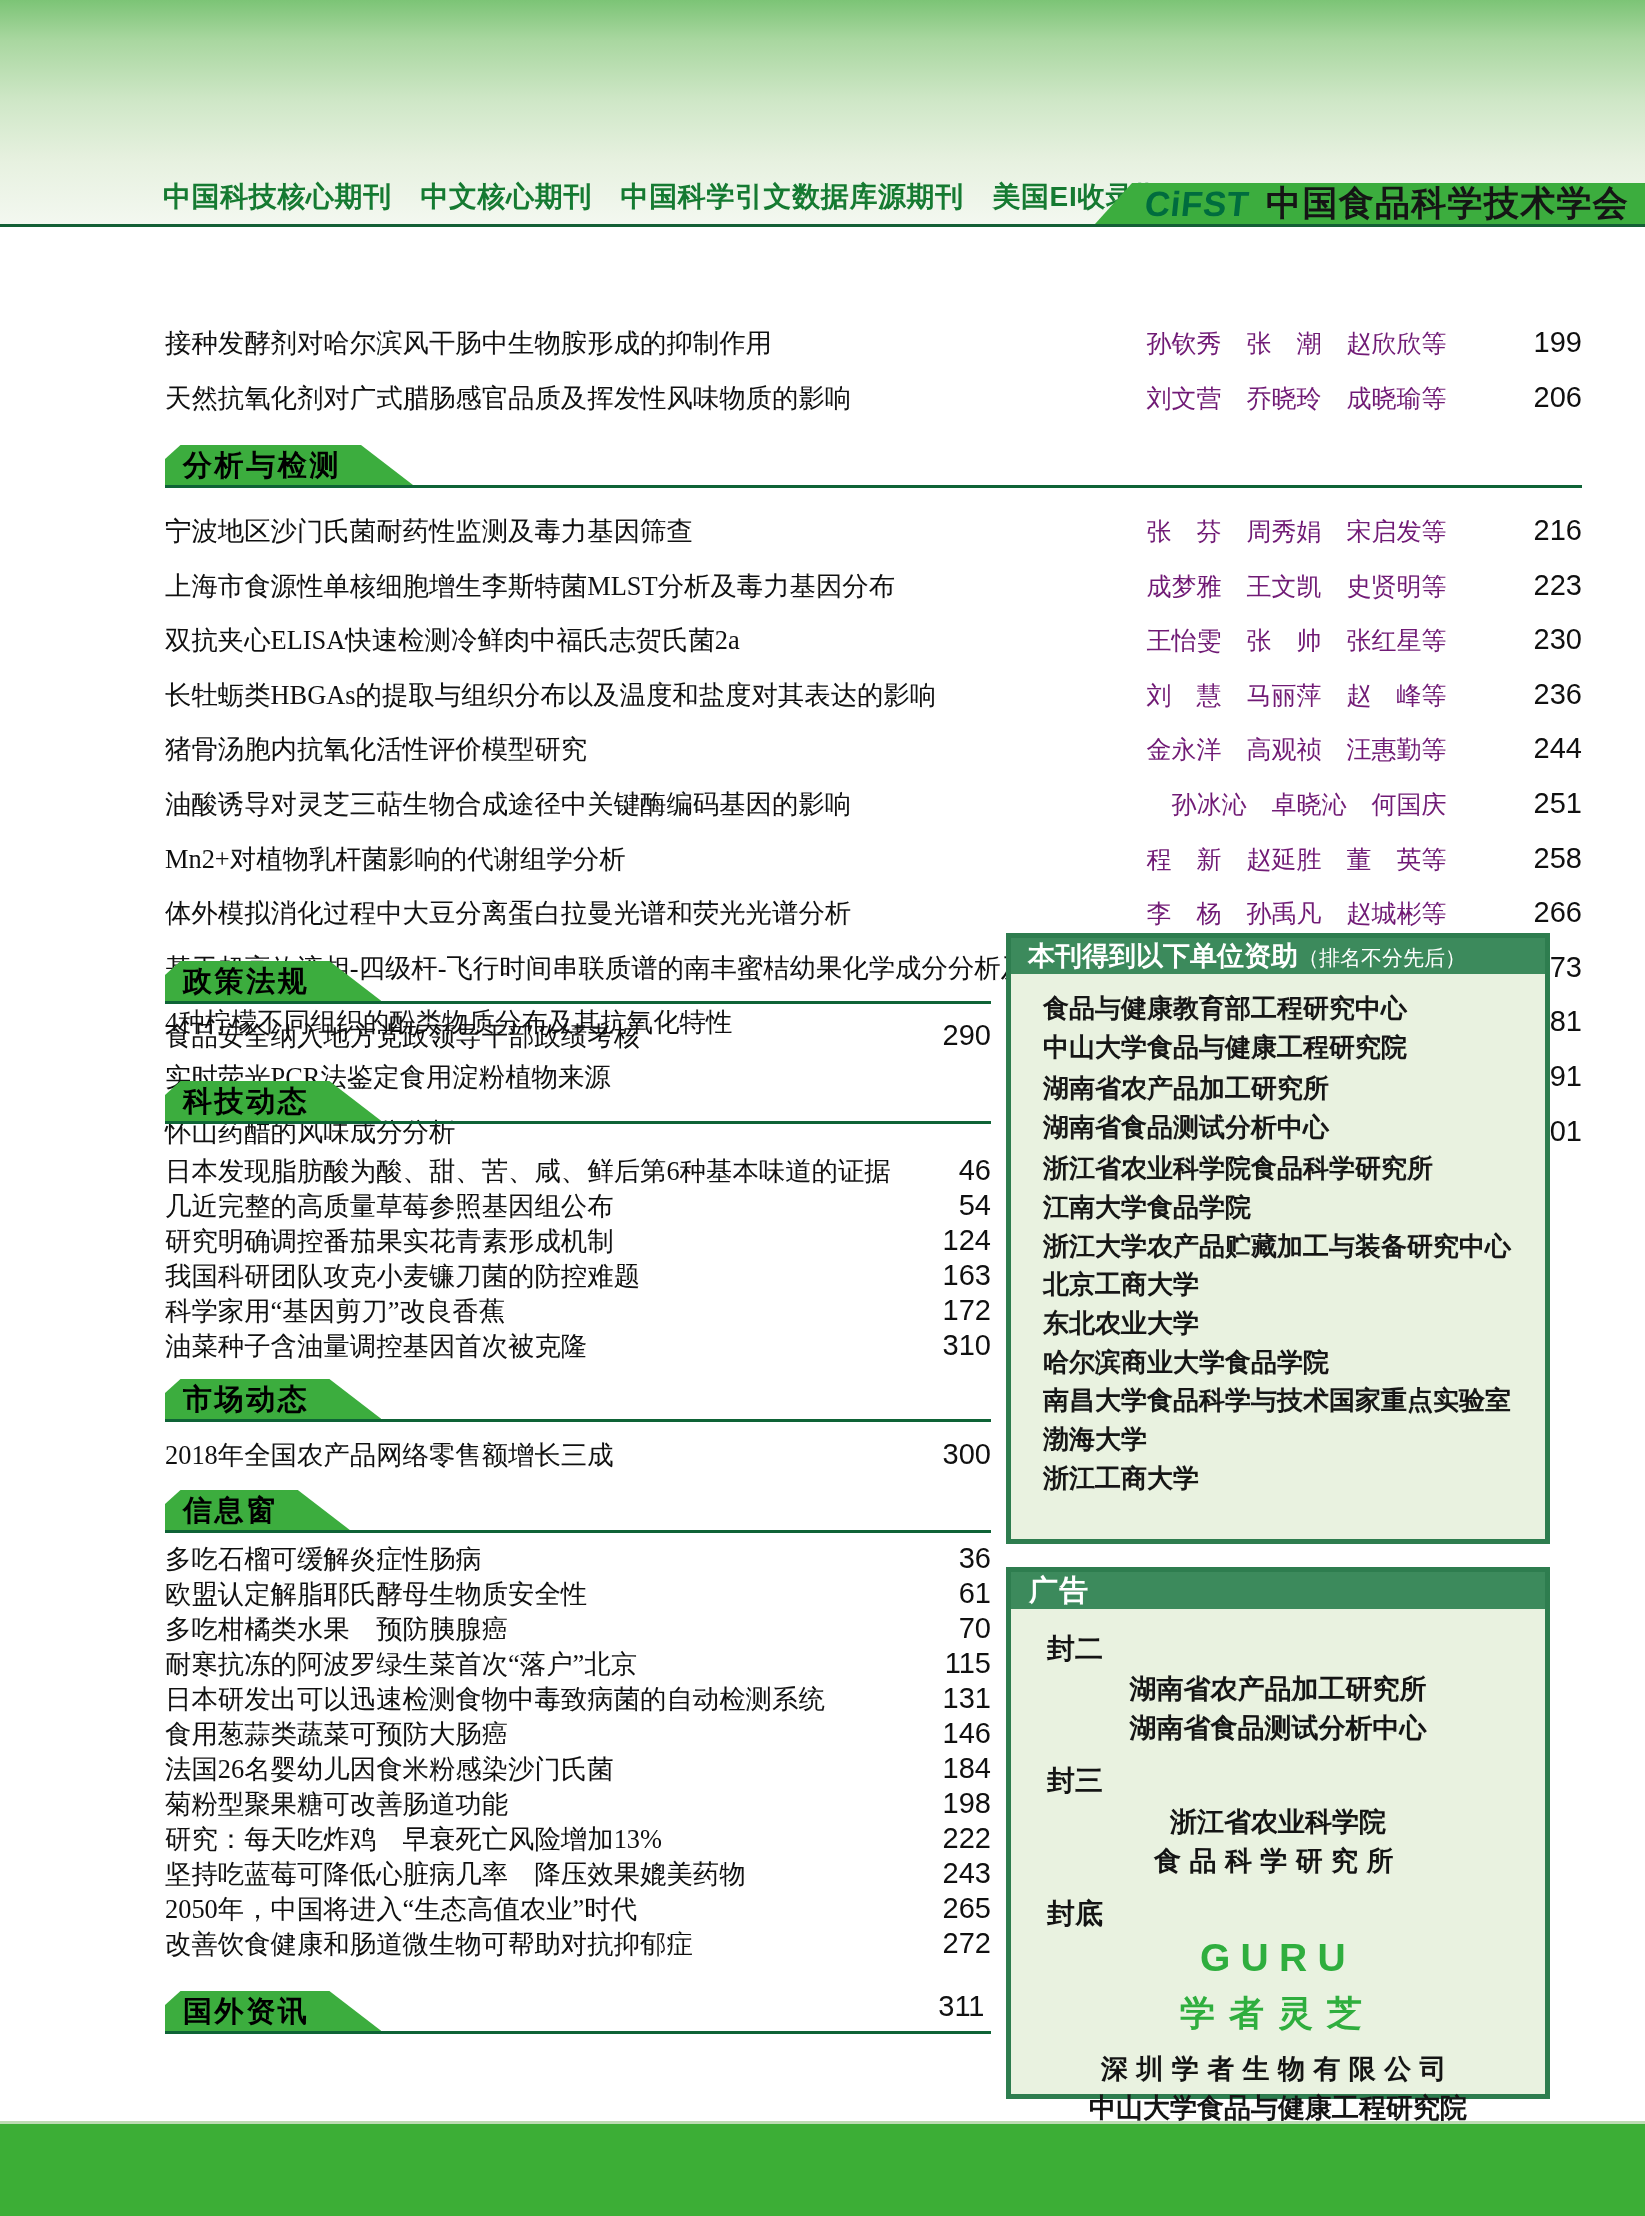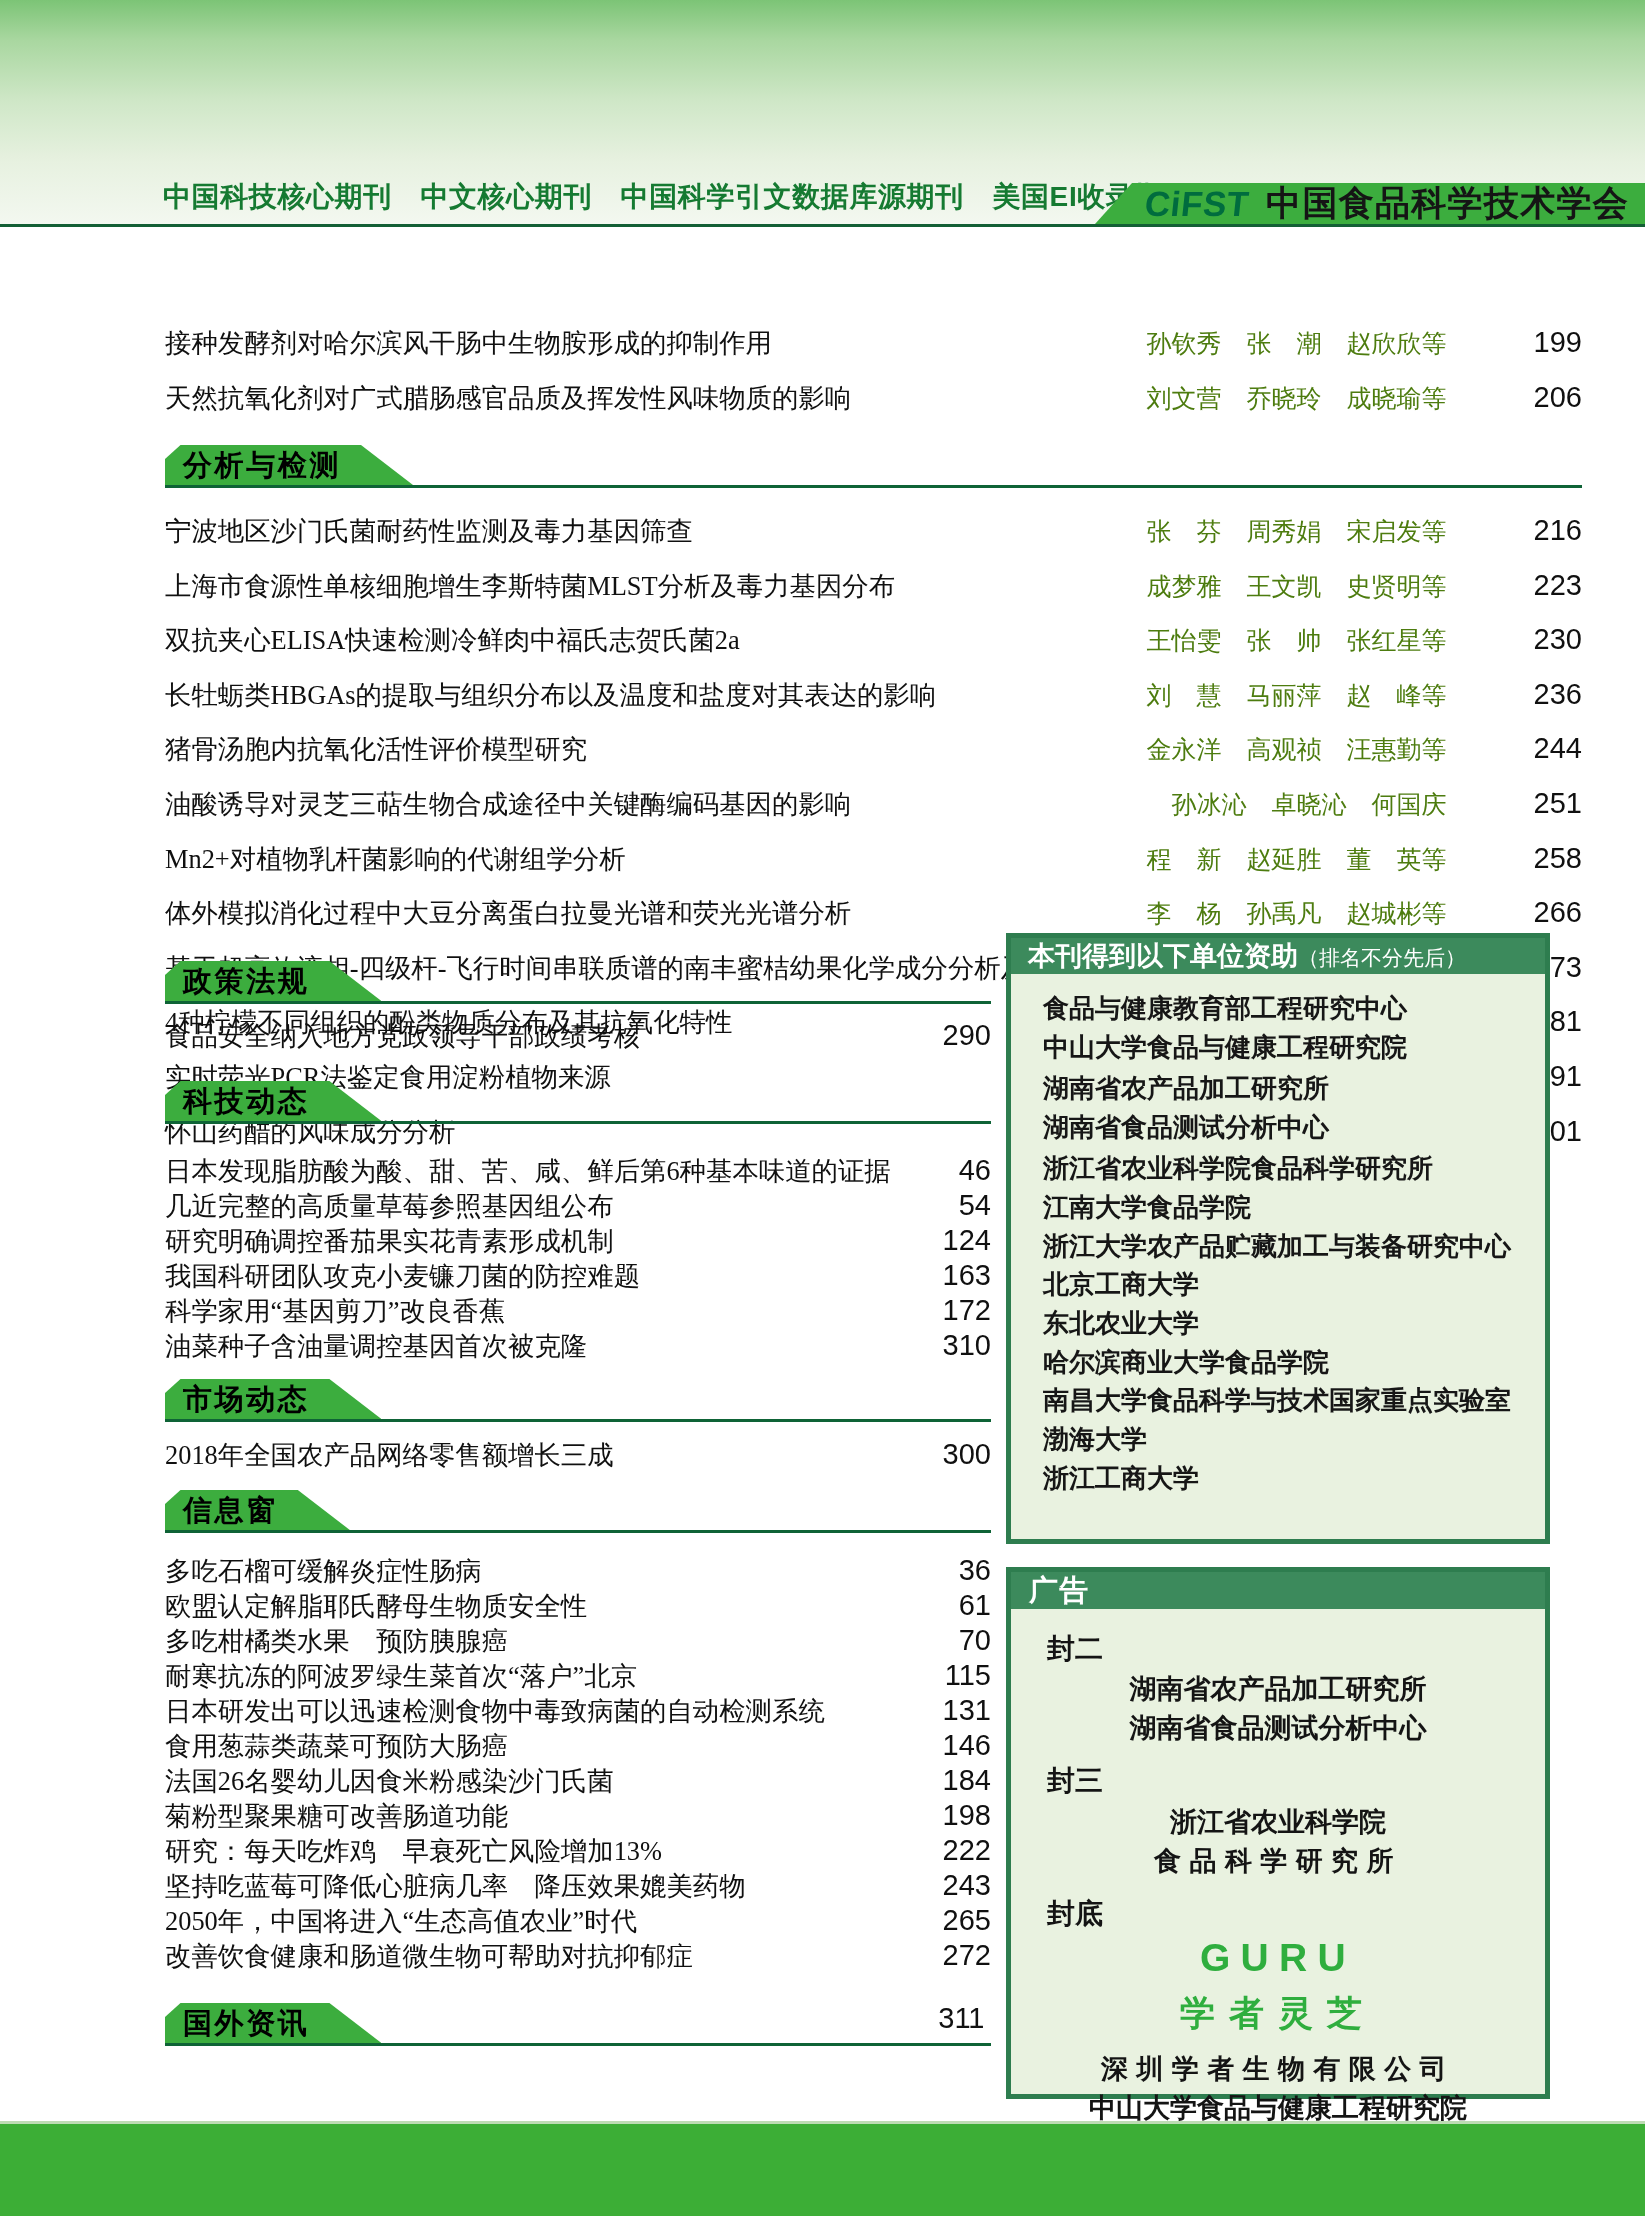--- a/index.html
+++ b/index.html
@@ -49,21 +49,21 @@
     font-size:29px; color:#111; font-family:"Liberation Sans", sans-serif;
   }
 
   
   .row { display:flex; align-items:baseline;gap:36px; }
   .row .t {
     flex:1; font-family:"Liberation Serif", serif; font-size:26.4px; color:#101010;
     white-space:pre; overflow:visible;
   }
   .row .au {
-    font-family:"Liberation Serif", serif; font-size:25px; color:#4d7c0f;
+    font-family:"Liberation Serif", serif; font-size:25px; color:#701a75;
     white-space:pre; margin-left:13px;
   }
   .row .pg {
     width:84px; text-align:right; font-size:29px; color:#101010; margin-left:15.5px;
     font-family:"Liberation Sans", sans-serif;
   }
 
   .introblock { position:absolute; left:165px; top:326px; width:1417px; }
   .introblock .row { height:32px; line-height:32px; margin-bottom:22.6px; }
 
@@ -74,21 +74,21 @@
   
   .leftcol { position:absolute; left:165px; top:961px; width:826px; }
   .leftcol .row .pg { width:71px; }
   .leftcol .row { height:28px; line-height:28px; margin-bottom:7px; }
   .m-policy-row { margin-top:17px !important; }
   .h-tech   { margin-top:32px; }
   .rows-tech { padding-top:32px; }
   .h-market { margin-top:20px; }
   .m-market-row { margin-top:18px !important; }
   .h-info   { margin-top:22px; }
-  .rows-info { padding-top:23px; }
+  .rows-info { padding-top:11px; }
   .h-abroad { margin-top:34px; }
 
   
   .sbox {
     position:absolute; left:1006px; top:933px; width:544px; height:611px;
     border:5.2px solid #2e7d4f; background:#e9f2e0;
   }
   .sbox-head {
     background:#3c8a5c; color:#fff; height:36px; line-height:36px;
     padding-left:17px; font-size:27px; font-weight:bold; white-space:nowrap;

